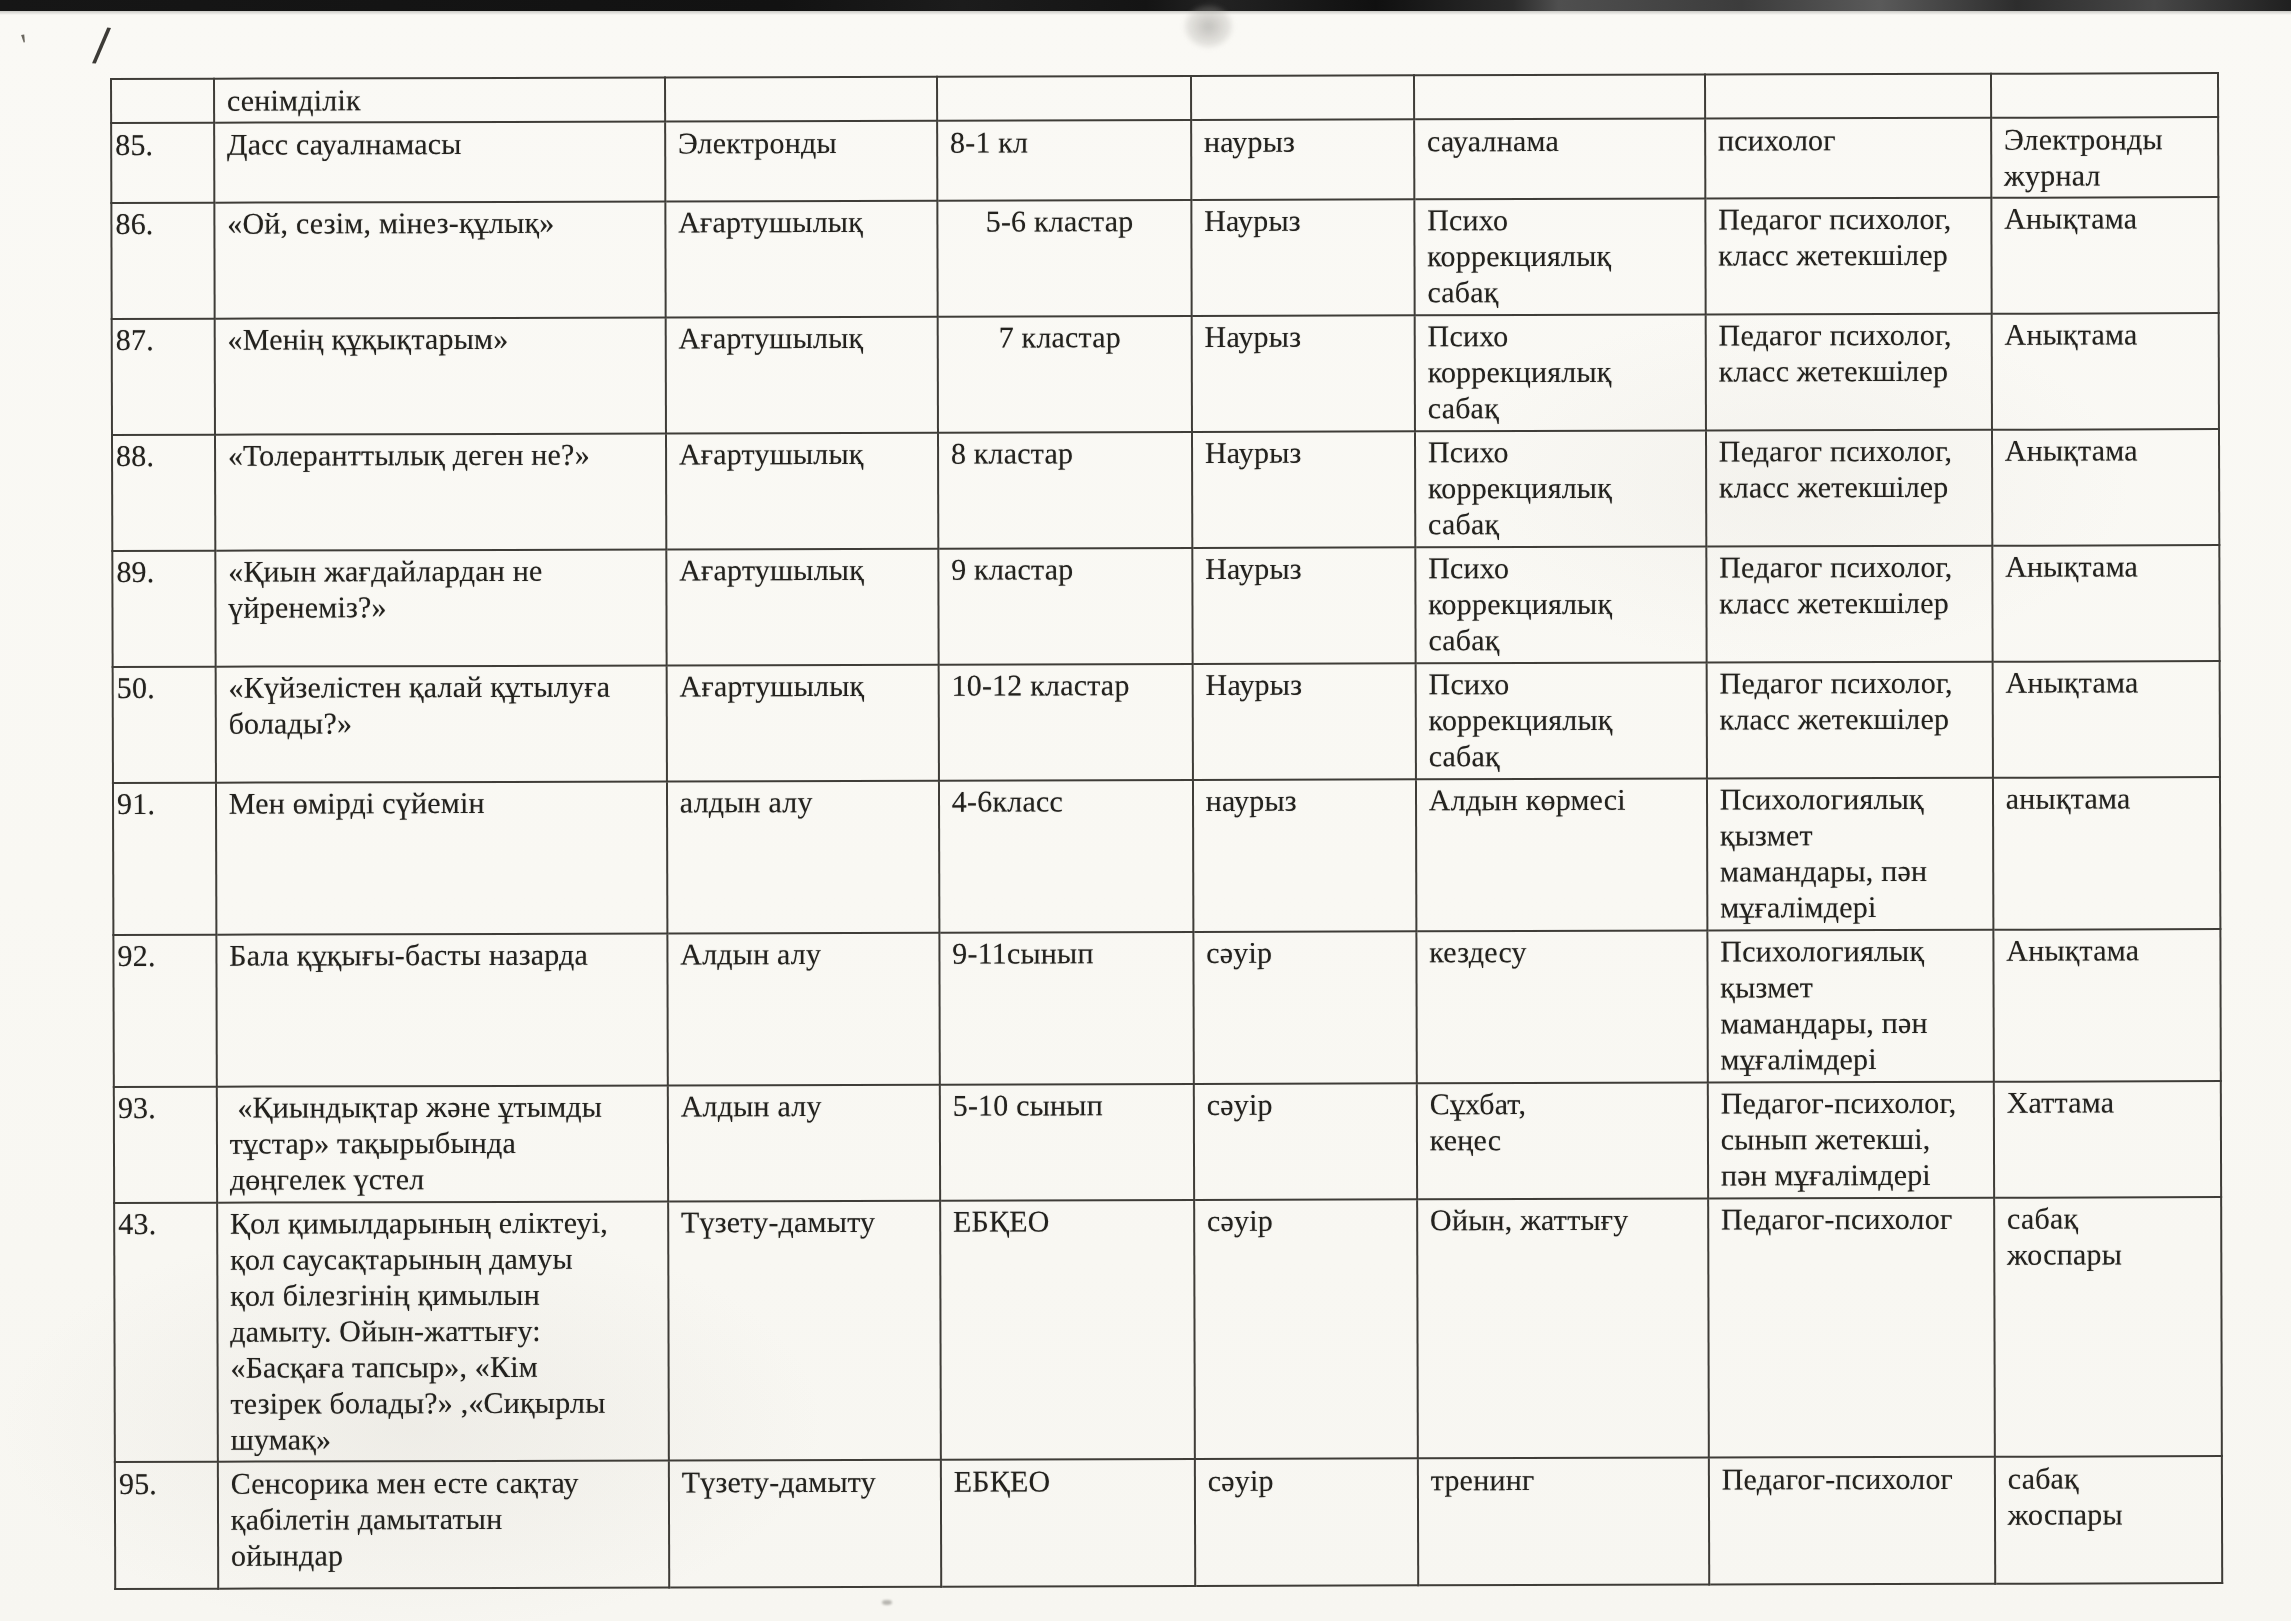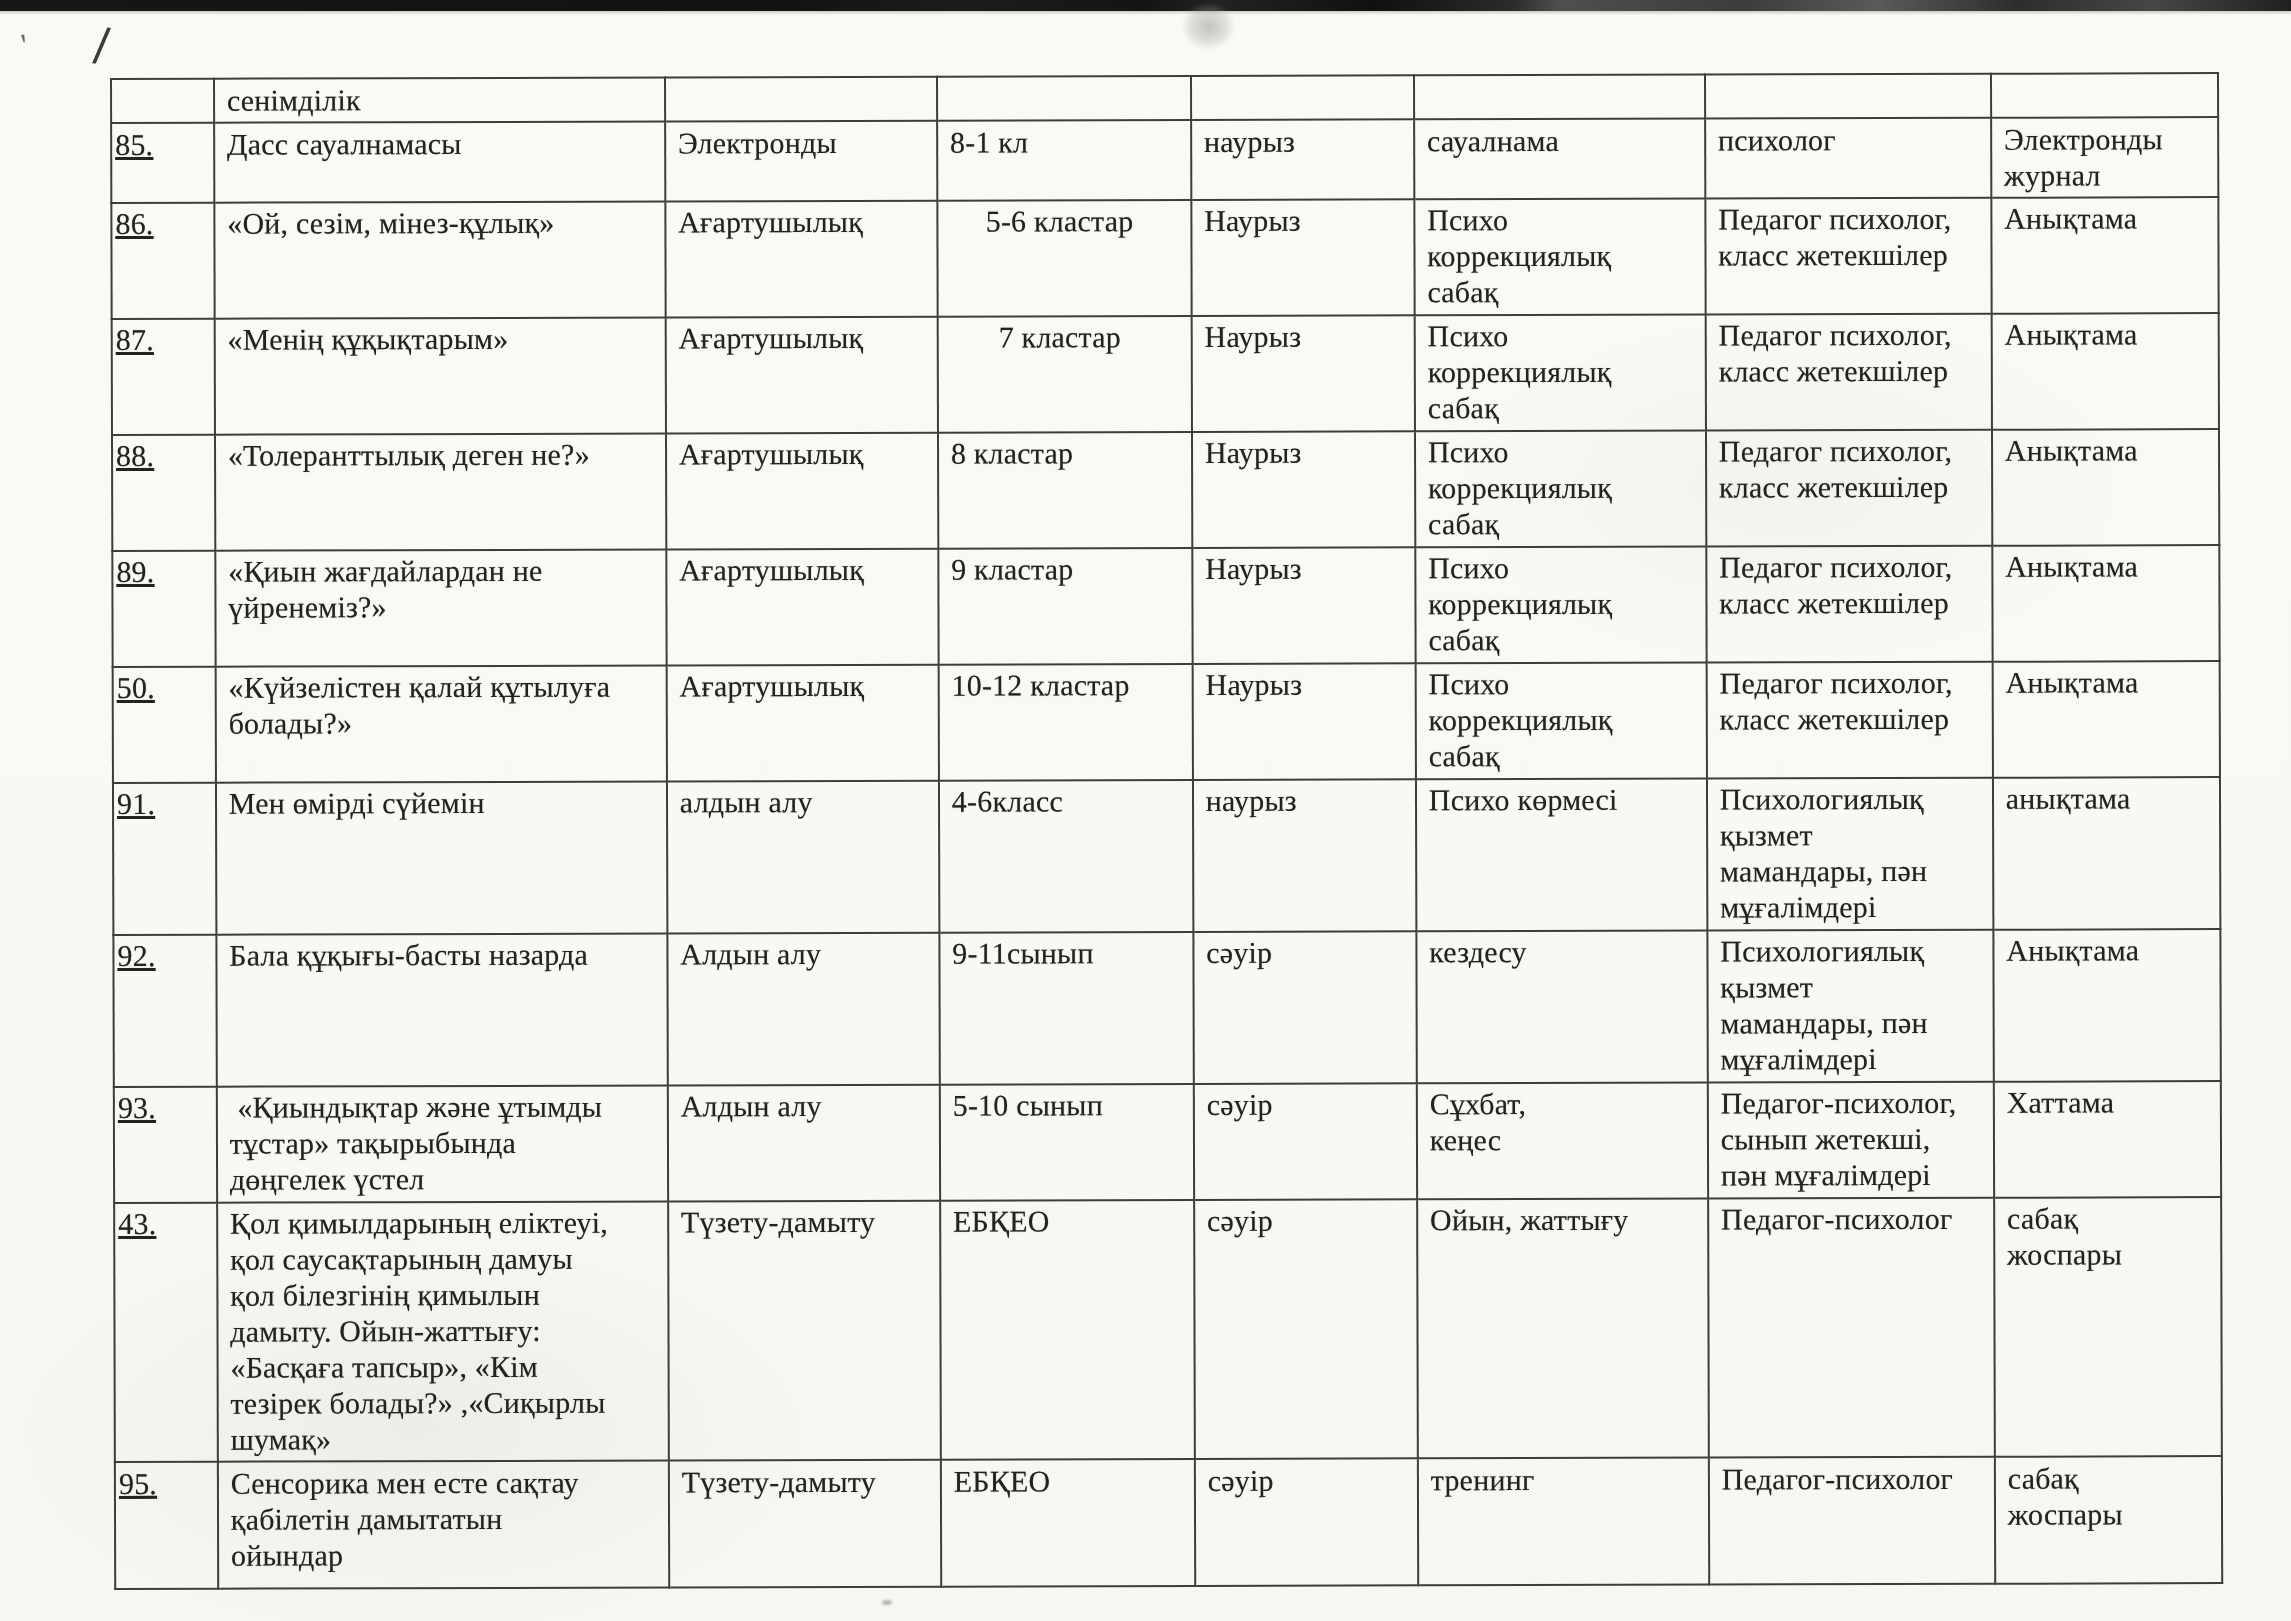--- a/index.html
+++ b/index.html
@@ -77,21 +77,21 @@
     padding: 2.9px 9.8px 2.9px 11.8px;
     font-size: 30px;
     line-height: 36px;
     white-space: pre-line;
     overflow: hidden;
     text-shadow: 0 0 1px rgba(35,34,30,0.45);
     letter-spacing: 0.2px;
   }
   table.plan-table { border: 2.9px solid #3f3d38; }
   td.num-cell { padding-left: 3.9px; padding-right: 2px; }
-  td.num-cell .num { display: inline-block; margin-left: -8.8px; text-decoration: underline; }
+  td.num-cell .num { display: inline-block; margin-left: -8.8px; }
   
   tbody tr:nth-child(3) td:nth-child(4),
   tbody tr:nth-child(4) td:nth-child(4) { text-align: center; padding-left: 0; }
 </style>
 </head>
 <body>
 
 <div class="page">
   <div class="scan-bar"></div>
   <div class="scan-bar-shadow"></div>
@@ -200,21 +200,21 @@
             <td>Педагог психолог,
 класс жетекшілер</td>
             <td>Анықтама</td>
           </tr>
           <tr style="height: 152px;">
             <td class="num-cell"><span class="num">91.</span></td>
             <td>Мен өмірді сүйемін</td>
             <td>алдын алу</td>
             <td>4-6класс</td>
             <td>наурыз</td>
-            <td>Психо көрмесі</td>
+            <td>Алдын көрмесі</td>
             <td>Психологиялық
 қызмет
 мамандары, пән
 мұғалімдері</td>
             <td>анықтама</td>
           </tr>
           <tr style="height: 152px;">
             <td class="num-cell"><span class="num">92.</span></td>
             <td>Бала құқығы-басты назарда</td>
             <td>Алдын алу</td>

